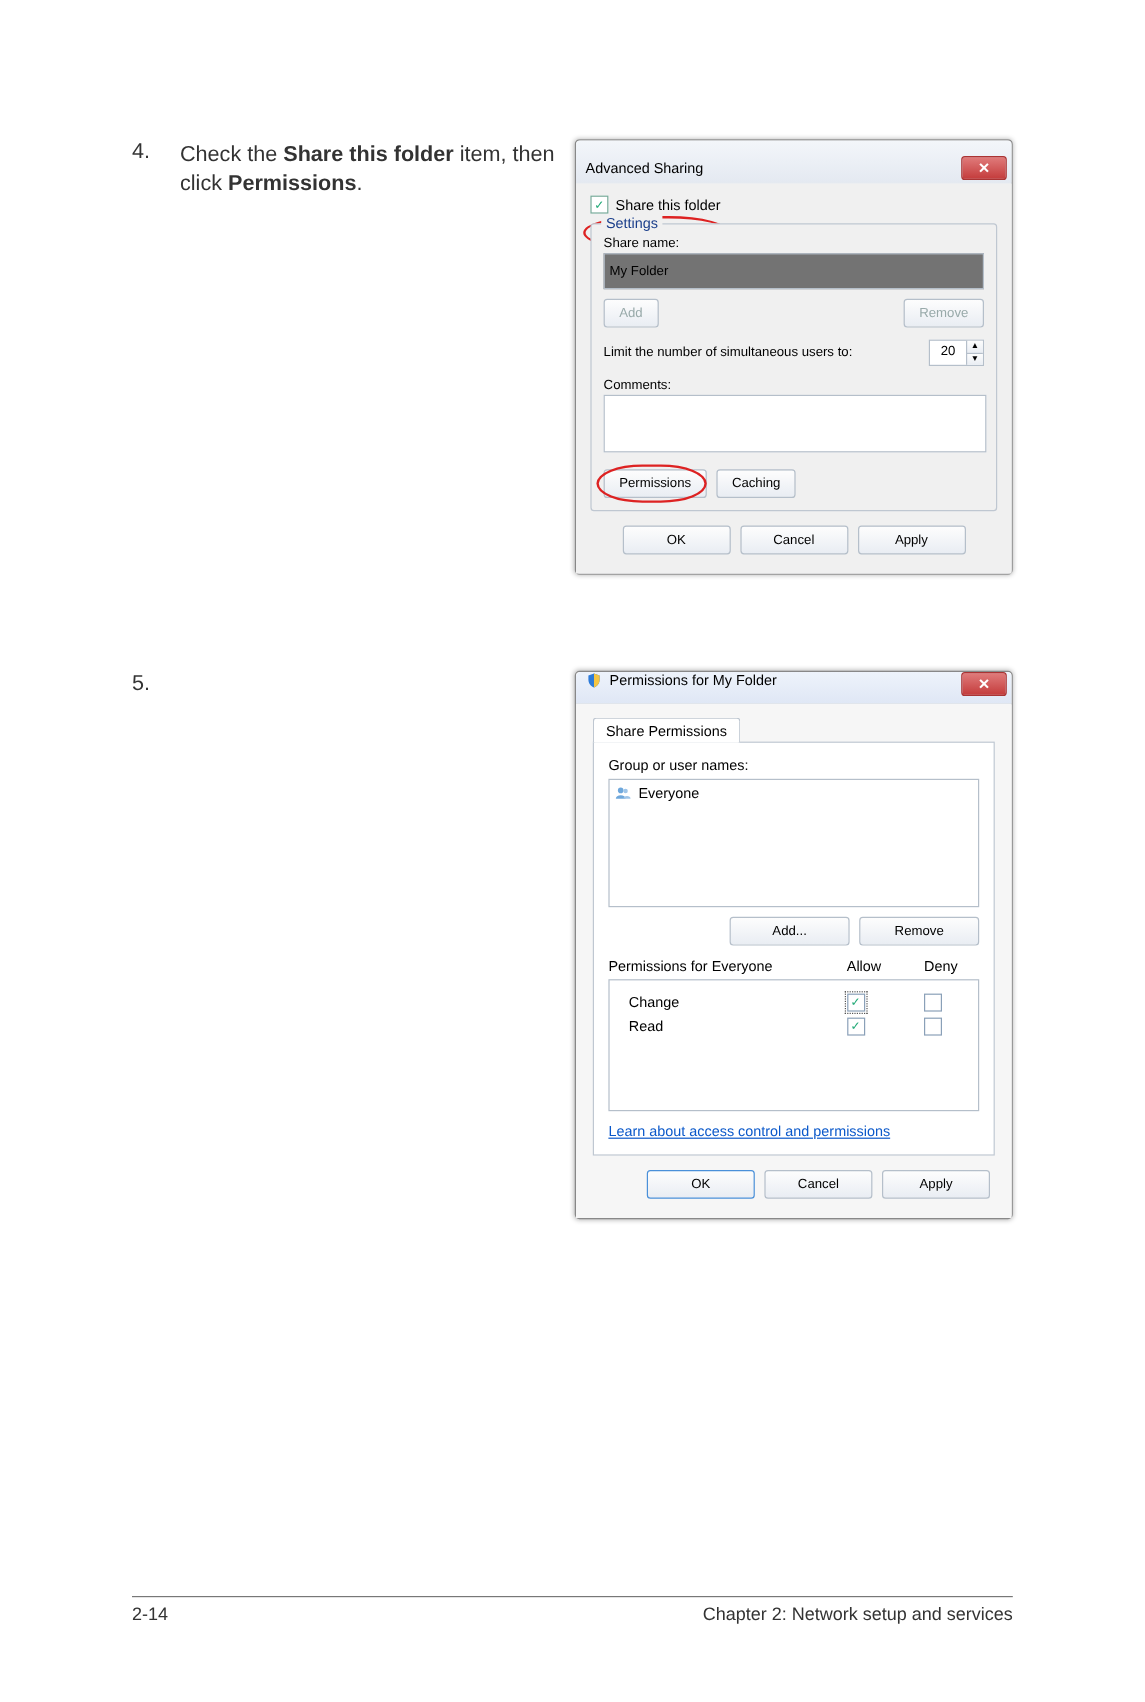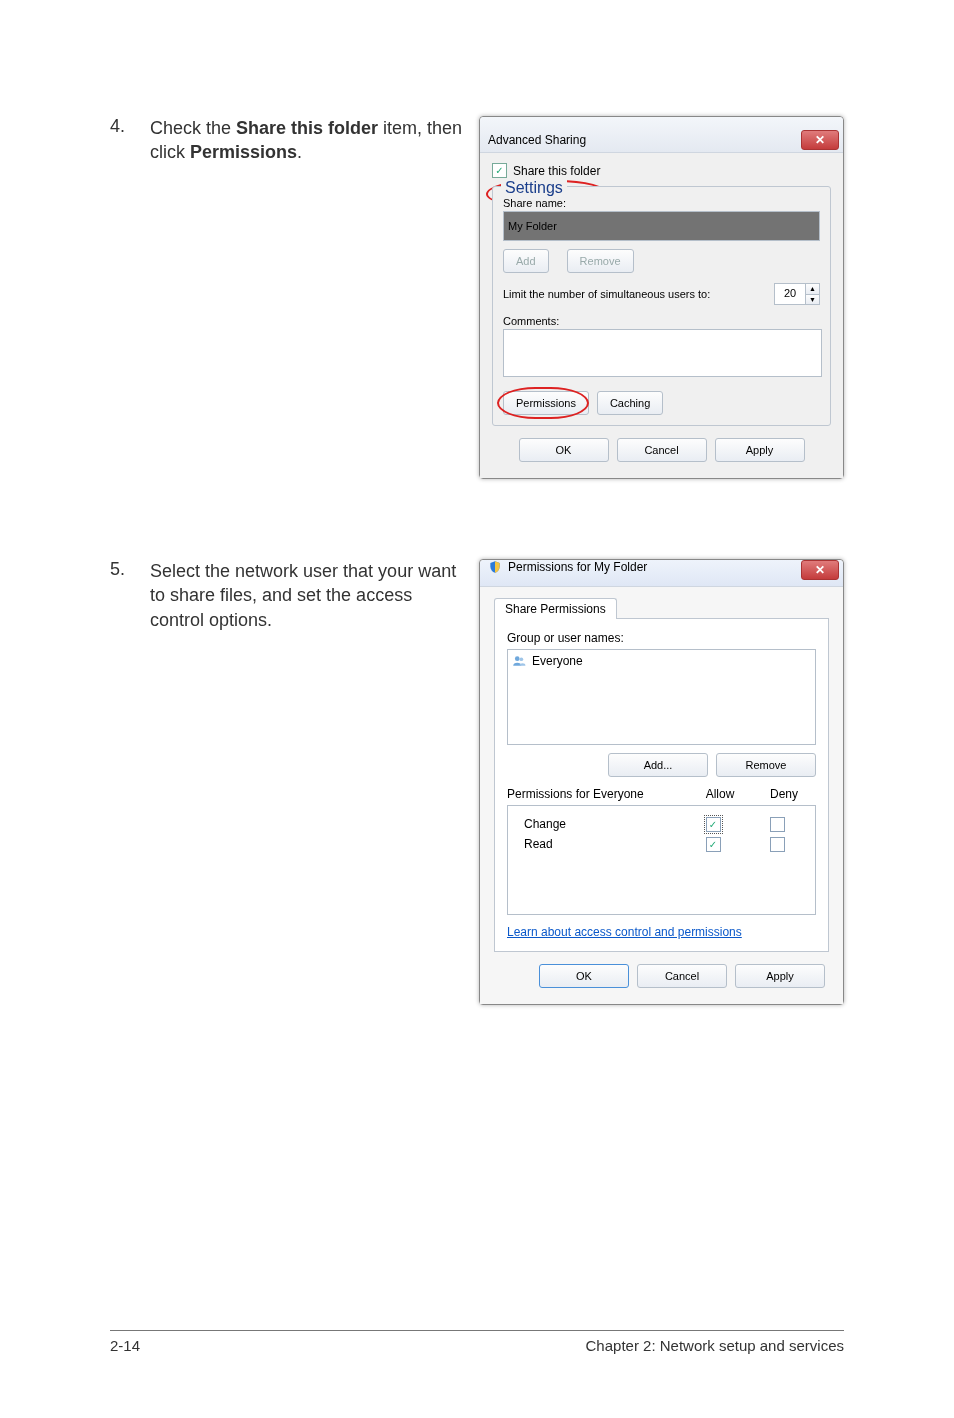--- a/index.html
+++ b/index.html
@@ -75,27 +75,27 @@
   .chk {
     width:13px; height:13px; border:1px solid #7a9; background:#fff;
     display:inline-flex; align-items:center; justify-content:center;
     font-size:10px; color:#2a7;
   }
   .circle1 { position:absolute; margin-left:-6px; margin-top:-6px; width:118px; height:24px; border:2px solid #d22; border-radius:50%/60%; pointer-events:none; }
   .groupbox {
     border:1px solid #bfc7d1; border-radius:3px; padding:10px;
     background:#f0f0f0; position:relative; margin-top:4px;
   }
-  .groupbox-title { position:absolute; top:-8px; left:8px; background:#f0f0f0; padding:0 4px; font-size:16px; color:#1a3e8b; }
+  .groupbox-title { position:absolute; top:-8px; left:8px; background:#f0f0f0; padding:0 4px; font-size:12px; color:#1a3e8b; }
   .label-sml { font-size:11px; color:#000; }
   .textfield {
     width: 100%; height:20px; border:1px solid #b5bfca; background:#737373;
     box-sizing:border-box; padding:14px 4px; font-size:11px; margin-top:2px;
   }
-  .btnrow { display:flex; gap:18px; margin-top:8px; }
+  .btnrow { display:flex; gap:18px; margin-top:8px;justify-content:space-between; }
   .wbtn {
     height:22px; padding:0 12px; font-size:11px;
     border:1px solid #b5bfca; border-radius:3px;
     background:linear-gradient(#fdfdfd,#e9edf3);
     display:inline-flex; align-items:center; justify-content:center;
   }
   .wbtn.disabled { color:#9aa; }
   .limit-row { display:flex; align-items:center; gap:8px; margin-top:10px; font-size:11px; }
   .spin {
     width:44px; height:20px; border:1px solid #b5bfca; background:#fff; display:flex;
@@ -127,21 +127,21 @@
   .tab {
     display:inline-block; padding:3px 10px; font-size:12px;
     border:1px solid #bfc7d1; border-bottom:none; background:#fff;
     border-top-left-radius:3px; border-top-right-radius:3px;
     position:relative; top:1px;
   }
   .tab-panel {
     border:1px solid #bfc7d1; background:#fff; padding:12px;
   }
   .listbox {
-    width:100%; height:96px; border:1px solid #b5bfca; background:#fff;
+    width:100%; height:107px; border:1px solid #b5bfca; background:#fff;
     box-sizing:border-box; padding:4px; margin-top:4px;
   }
   .listitem { display:flex; align-items:center; gap:6px; font-size:12px; }
   .people-icon { width:14px; height:14px; }
   .btnrow-right { display:flex; gap:8px; justify-content:flex-end; margin-top:8px; }
   .perm-table { width:100%; margin-top:10px; font-size:12px; }
   .perm-table .hdr { display:flex; }
   .perm-table .hdr .c1 { flex:1; }
   .perm-table .hdr .c2, .perm-table .hdr .c3 { width:64px; text-align:center; }
   .perm-scroll { border:1px solid #b5bfca; background:#fff; padding:8px 6px; margin-top:4px; height:110px; box-sizing:border-box; }
@@ -220,21 +220,20 @@
             <div class="wbtn" style="min-width:64px;">Cancel</div>
             <div class="wbtn" style="min-width:64px;">Apply</div>
           </div>
         </div>
       </div>
     </div>
   </div>
 
   <div class="step">
     <div class="step-num">5.</div>
-    <div class="step-text">Select the network user that your want to share files, and set the access control options.</div>
     <div class="shot">
       <div class="dlg2">
         <div class="dlg2-title">
           <svg class="shield" viewBox="0 0 24 24">
               <path fill="#2d7bd9" d="M12 2l8 3v6c0 5-3.4 9.3-8 11-4.6-1.7-8-6-8-11V5l8-3z"></path>
               <path fill="#f5c542" d="M12 2v20c4.6-1.7 8-6 8-11V5l-8-3z"></path>
             </svg>
           <span style="flex:1;">Permissions for My Folder</span>
           <div class="close-btn">
               <span>✕</span>

